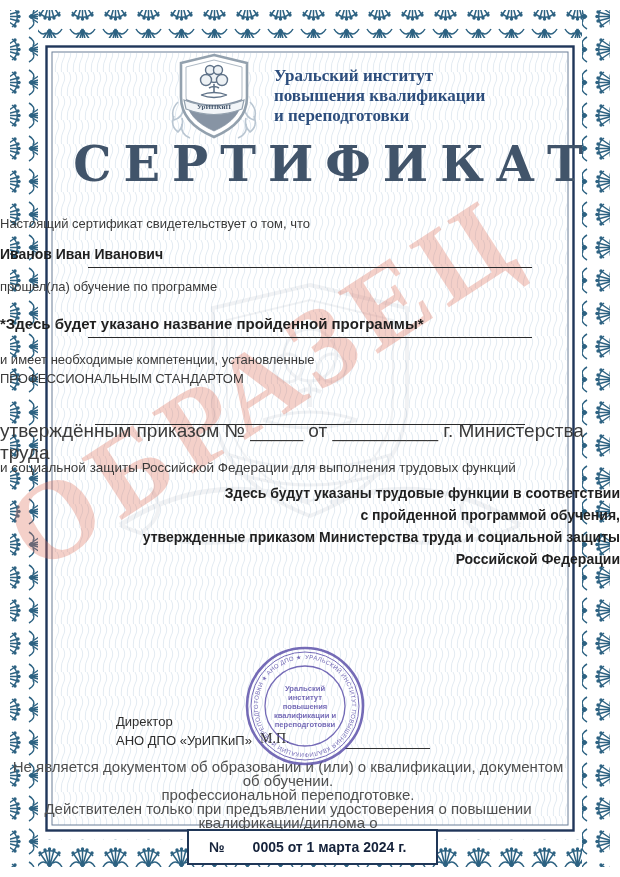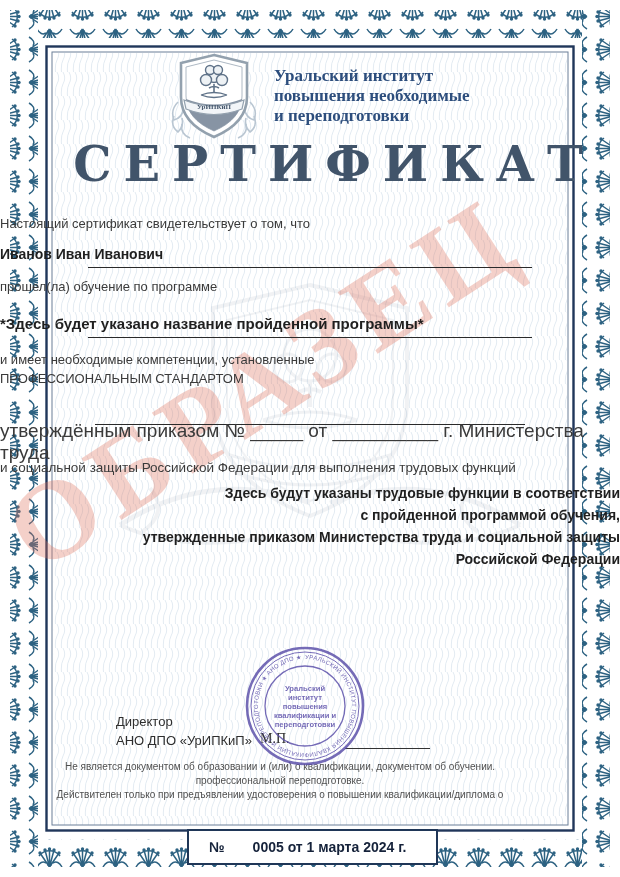--- a/index.html
+++ b/index.html
@@ -32,22 +32,22 @@
   }
   .cline{position:absolute;width:620px;color:#3a3a3a;font-size:13px;}
   .bold{font-weight:700;color:#1f1f1f;}
   .rule{position:absolute;border-top:1.6px solid #2a2a2a;}
   #functions{position:absolute;top:482px;width:620px;text-align:right;
     font-size:14px;font-weight:700;color:#1f1f1f;line-height:22px;}
   #director{position:absolute;left:72px;top:712px;font-size:13px;line-height:19px;color:#2e2e2e;margin-left:44px;}
   #mp{position:absolute;left:260px;top:731px;font-size:14px;color:#2e2e2e;font-family:Liberation Serif, serif;}
   #sigline{position:absolute;left:345px;top:748px;width:85px;border-top:1.4px solid #333;}
   #stamp{position:absolute;left:243px;top:644px;z-index:3;opacity:.82;}
-  #disclaimer{position:absolute;left:0;top:760px;width:560px;text-align:center;
-    font-size:10px;line-height:14px;color:#4f4f4f;}
+  #disclaimer{position:absolute;left:8px;top:760px;width:560px;text-align:center;
+    font-size:15px;line-height:14px;color:#4f4f4f;}
   #numbox{
     position:absolute;left:187px;top:829px;width:247px;height:32px;z-index:4;
     background:#fff;border:2px solid #1f3657;display:flex;align-items:center;
     font-size:14px;font-weight:700;color:#15223a;
   }
   #numbox .sign{margin-left:20px;}
   #numbox .val{margin-left:28px;}
 </style>
 </head>
 <body>
@@ -132,21 +132,21 @@
           <circle cx="42" cy="20" r="4.5"></circle>
           <circle cx="50" cy="20" r="4.5"></circle>
         </g>
         <path d="M46,34 v9 M41,38 q5,-3 10,0" stroke="#5f7288" stroke-width="1.6" fill="none"></path>
         <path d="M33,45 Q46,40 59,45 M33,45 Q46,50 59,45" stroke="#5f7288" stroke-width="1.3" fill="none"></path>
         <path d="M16,50 Q46,62 76,50 L74,59 Q46,70 18,59 Z" fill="#f2f5f8" stroke="#93a1ae" stroke-width="1.2"></path>
         <text x="46" y="58.5" text-anchor="middle" font-size="7" font-weight="bold" fill="#44566c" font-family="Liberation Serif, serif">УрИПКиП</text>
       </svg>
       <div class="names">
         <div>Уральский институт</div>
-        <div>повышения необходимые</div>
+        <div>повышения квалификации</div>
         <div>и переподготовки</div>
       </div>
     </div>
 
     <div id="title">СЕРТИФИКАТ</div>
 
     <div class="cline" style="top:216px">Настоящий сертификат свидетельствует о том, что</div>
 
     <div class="cline bold" style="top:246px;font-size:14px">Иванов Иван Иванович</div>
     <div class="rule" style="left:88px;top:267px;width:444px"></div>

